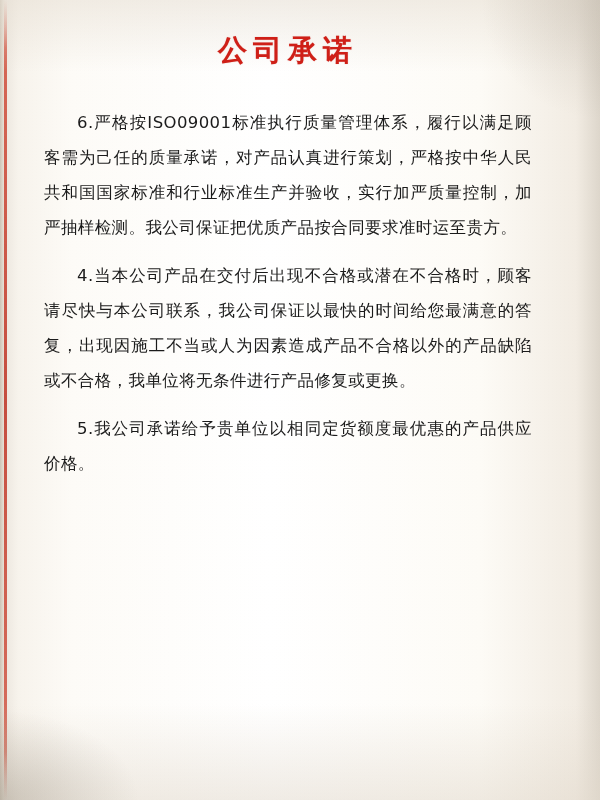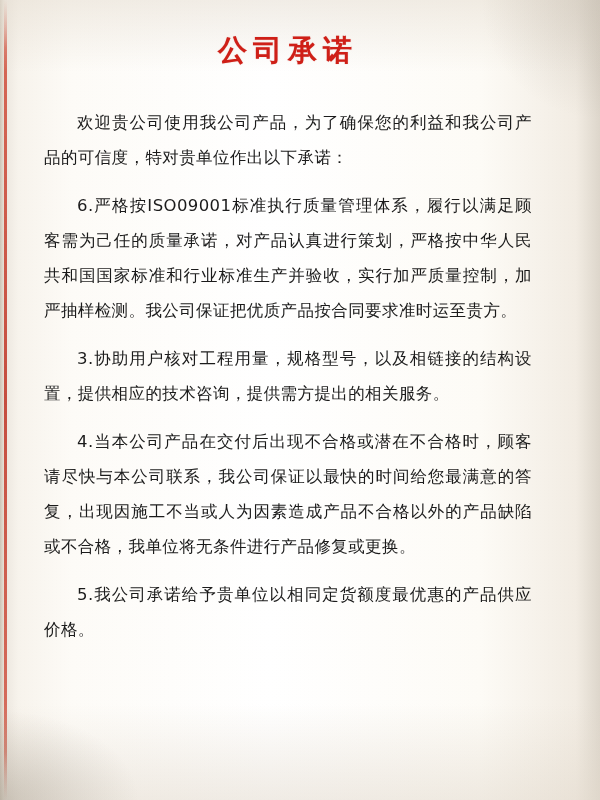--- a/index.html
+++ b/index.html
@@ -126,23 +126,21 @@
 <body>
 
 <div class="page">
   <div class="edge-stripe2"></div>
   <div class="edge-stripe"></div>
 
   <div class="content">
     <h1 class="doc-title">公司承诺</h1>
 
     <div class="body-text">
-      <p class="para">欢迎贵公司使用我公司产品，为了确保您的利益和我公司产品的可信度，特对贵单位作出以下承诺：</p>
       <p class="para">6.严格按ISO09001标准执行质量管理体系，履行以满足顾客需为己任的质量承诺，对产品认真进行策划，严格按中华人民共和国国家标准和行业标准生产并验收，实行加严质量控制，加严抽样检测。我公司保证把优质产品按合同要求准时运至贵方。</p>
-      <p class="para">3.协助用户核对工程用量，规格型号，以及相链接的结构设置，提供相应的技术咨询，提供需方提出的相关服务。</p>
       <p class="para">4.当本公司产品在交付后出现不合格或潜在不合格时，顾客请尽快与本公司联系，我公司保证以最快的时间给您最满意的答复，出现因施工不当或人为因素造成产品不合格以外的产品缺陷或不合格，我单位将无条件进行产品修复或更换。</p>
       <p class="para">5.我公司承诺给予贵单位以相同定货额度最优惠的产品供应价格。</p>
     </div>
 
   </div>
 
   <div class="grain"></div>
   <div class="corner-shadow"></div>
   <div class="corner-shadow-r"></div>
 </div>

